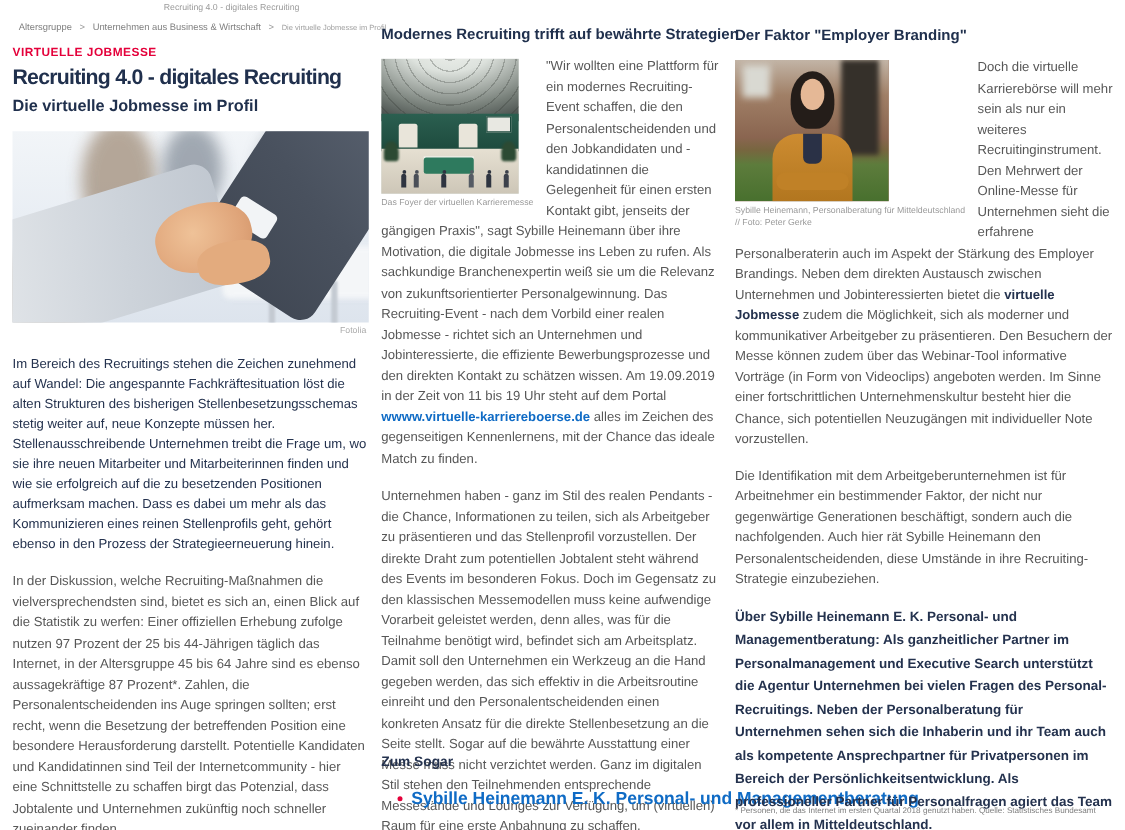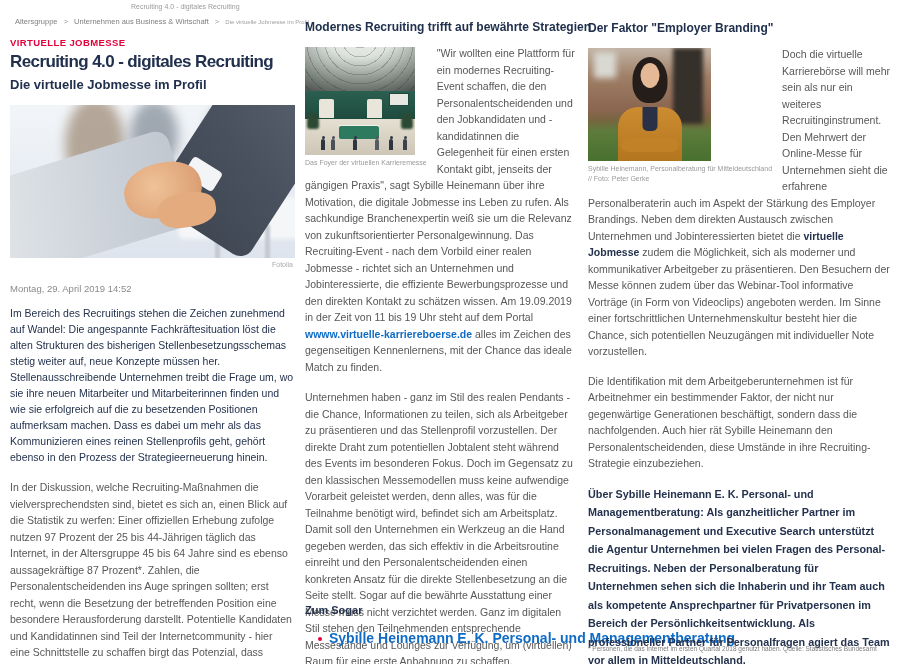--- a/index.html
+++ b/index.html
@@ -117,21 +117,20 @@
       <div class="hs-leg hs-leg2"></div>
       <div class="hs-chair"></div>
       <div class="hs-sleeve-left"></div>
       <div class="hs-sleeve-right"></div>
       <div class="hs-cuff"></div>
       <div class="hs-hand1"></div>
       <div class="hs-hand2"></div>
     </div>
     <div class="credit">Fotolia</div>
 
-    <div class="date">Montag, 29. April 2019 14:52</div>
     <p class="lead">Im Bereich des Recruitings stehen die Zeichen zunehmend auf Wandel: Die angespannte Fachkräftesituation löst die alten Strukturen des bisherigen Stellenbesetzungsschemas stetig weiter auf, neue Konzepte müssen her. Stellenausschreibende Unternehmen treibt die Frage um, wo sie ihre neuen Mitarbeiter und Mitarbeiterinnen finden und wie sie erfolgreich auf die zu besetzenden Positionen aufmerksam machen. Dass es dabei um mehr als das Kommunizieren eines reinen Stellenprofils geht, gehört ebenso in den Prozess der Strategieerneuerung hinein.</p>
     <p class="body">In der Diskussion, welche Recruiting-Maßnahmen die vielversprechendsten sind, bietet es sich an, einen Blick auf die Statistik zu werfen: Einer offiziellen Erhebung zufolge nutzen 97 Prozent der 25 bis 44-Jährigen täglich das Internet, in der Altersgruppe 45 bis 64 Jahre sind es ebenso aussagekräftige 87 Prozent*. Zahlen, die Personalentscheidenden ins Auge springen sollten; erst recht, wenn die Besetzung der betreffenden Position eine besondere Herausforderung darstellt. Potentielle Kandidaten und Kandidatinnen sind Teil der Internetcommunity - hier eine Schnittstelle zu schaffen birgt das Potenzial, dass Jobtalente und Unternehmen zukünftig noch schneller zueinander finden.</p>
   </section>
 
   <section class="col col2">
     <h3 class="sec-heading">Modernes Recruiting trifft auf bewährte Strategien</h3>
 
     <figure class="float-fig">
       <div class="fig-image foyer">
         <div class="fy-ceiling"></div>
@@ -180,20 +179,20 @@
         <div class="pt-face"></div>
       </div>
       <figcaption class="figcap">
         <span>Sybille Heinemann, Personalberatung für Mitteldeutschland</span><br>
         <span>// Foto: Peter Gerke</span>
       </figcaption>
     </figure>
 
     <p class="body"><span>Doch die virtuelle Karrierebörse will mehr sein als nur ein weiteres Recruitinginstrument. Den Mehrwert der Online-Messe für Unternehmen sieht die erfahrene Personalberaterin auch im Aspekt der Stärkung des Employer Brandings. Neben dem direkten Austausch zwischen Unternehmen und Jobinteressierten bietet die </span><b class="bold-inline">virtuelle Jobmesse</b><span> zudem die Möglichkeit, sich als moderner und kommunikativer Arbeitgeber zu präsentieren. Den Besuchern der Messe können zudem über das Webinar-Tool informative Vorträge (in Form von Videoclips) angeboten werden. Im Sinne einer fortschrittlichen Unternehmenskultur besteht hier die Chance, sich potentiellen Neuzugängen mit individueller Note vorzustellen.</span></p>
 
-    <p class="body">Die Identifikation mit dem Arbeitgeberunternehmen ist für Arbeitnehmer ein bestimmender Faktor, der nicht nur gegenwärtige Generationen beschäftigt, sondern dass die nachfolgenden. Auch hier rät Sybille Heinemann den Personalentscheidenden, diese Umstände in ihre Recruiting-Strategie einzubeziehen.</p>
+    <p class="body">Die Identifikation mit dem Arbeitgeberunternehmen ist für Arbeitnehmer ein bestimmender Faktor, der nicht nur gegenwärtige Generationen beschäftigt, sondern auch die nachfolgenden. Auch hier rät Sybille Heinemann den Personalentscheidenden, diese Umstände in ihre Recruiting-Strategie einzubeziehen.</p>
 
     <p class="about">Über Sybille Heinemann E. K. Personal- und Managementberatung: Als ganzheitlicher Partner im Personalmanagement und Executive Search unterstützt die Agentur Unternehmen bei vielen Fragen des Personal-Recruitings. Neben der Personalberatung für Unternehmen sehen sich die Inhaberin und ihr Team auch als kompetente Ansprechpartner für Privatpersonen im Bereich der Persönlichkeitsentwicklung. Als professioneller Partner für Personalfragen agiert das Team vor allem in Mitteldeutschland.</p>
   </section>
 
   <div class="footnote">* Personen, die das Internet im ersten Quartal 2018 genutzt haben. Quelle: Statistisches Bundesamt</div>
 
 </div>
 
 </body></html>

